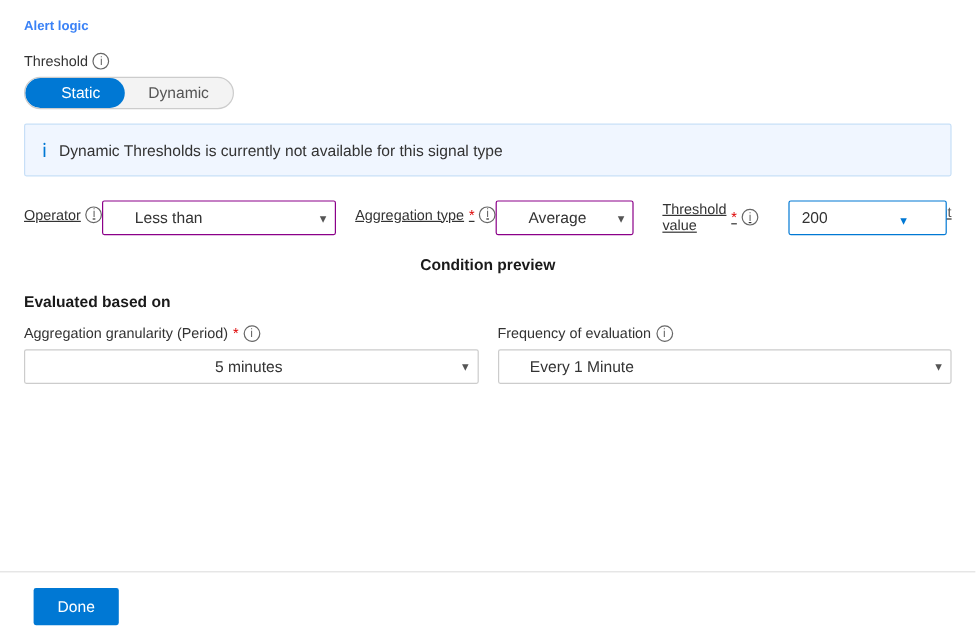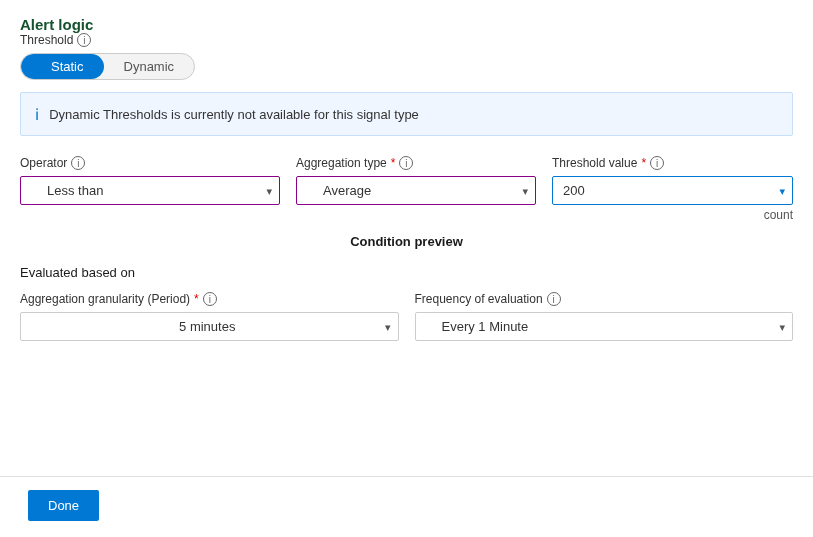--- a/index.html
+++ b/index.html
@@ -10,24 +10,24 @@
       background: #fff;
       width: 813px;
       min-height: 537px;
     }
     .page-container {
       padding: 16px 20px;
       position: relative;
       min-height: 537px;
     }
     .section-title {
-      font-size: 15px;
+      font-size: 11px;
       font-weight: 600;
-      margin-bottom: 0;
-      color: #14532d;
+      margin-bottom: 16px;
+      color: #3b82f6;
     }
     .field-label {
       font-size: 12px;
       color: #333;
       margin-bottom: 6px;
       display: flex;
       align-items: center;
       gap: 4px;
     }
     .required-star {
@@ -91,21 +91,22 @@
     }
     
     .form-row {
       display: flex;
       gap: 16px;
       margin-bottom: 8px;
       align-items: flex-start;
     }
     .form-field {
       display: flex;
-      flex-direction: column;
+      flex-direction: row;
+      text-decoration: underline;
     }
     .form-field.operator { flex: 0 0 260px; }
     .form-field.agg-type { flex: 0 0 240px; }
     .form-field.threshold-val { flex: 1; }
 
     .select-wrapper {
       position: relative;
     }
     .select-box {
       width: 100%;
@@ -131,20 +132,21 @@
       position: relative;
     }
     .threshold-input {
       width: 100%;
       padding: 6px 30px 6px 10px;
       border: 1px solid #0078d4;
       border-radius: 2px;
       font-size: 13px;
       color: #333;
       outline: none;
+      margin-left: 25px;
     }
     .count-label {
       text-align: right;
       font-size: 12px;
       color: #555;
       margin-top: 3px;
     }
     
     .condition-preview-section {
       margin-top: 12px;
@@ -161,21 +163,21 @@
       font-size: 13px;
       color: #0078d4;
       font-style: italic;
     }
     
     .evaluated-section {
       margin-bottom: 20px;
     }
     .evaluated-title {
       font-size: 13px;
-      font-weight: 400;
+      font-weight: 700;
       margin-bottom: 12px;
       color: #1a1a1a;
     }
     .evaluated-row {
       display: flex;
       gap: 16px;
     }
     .evaluated-field {
       display: flex;
       flex-direction: column;

